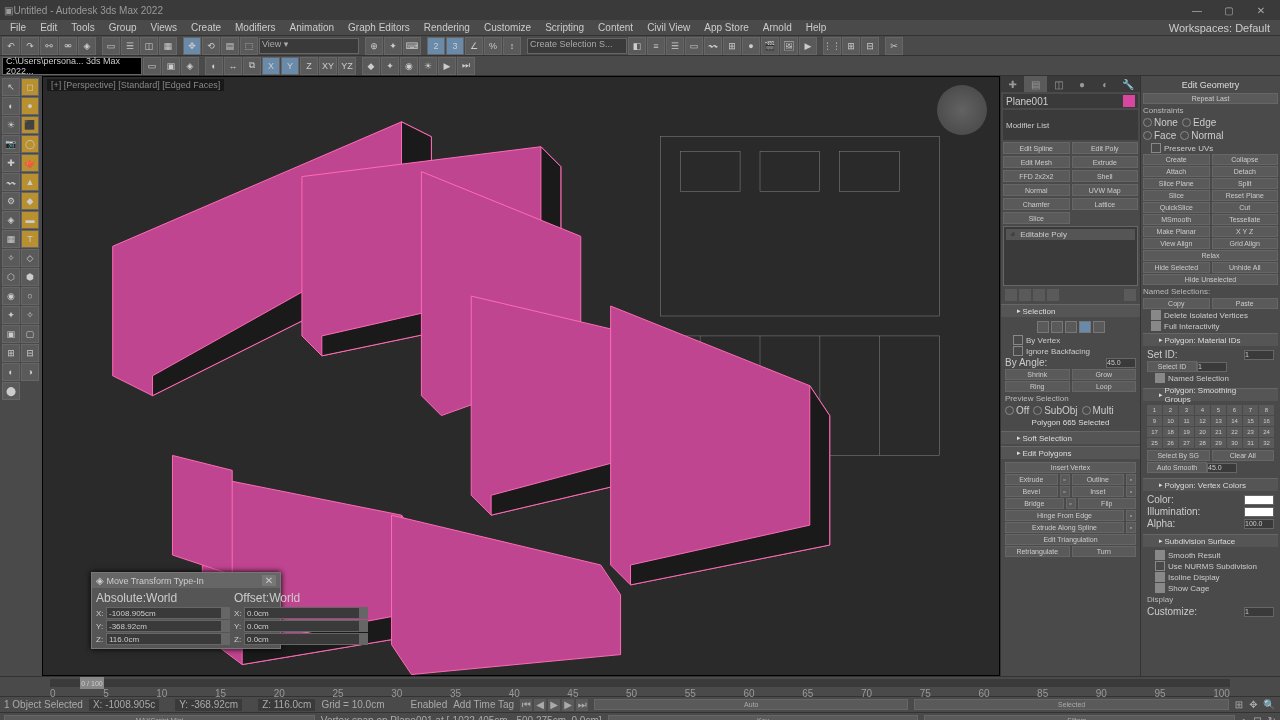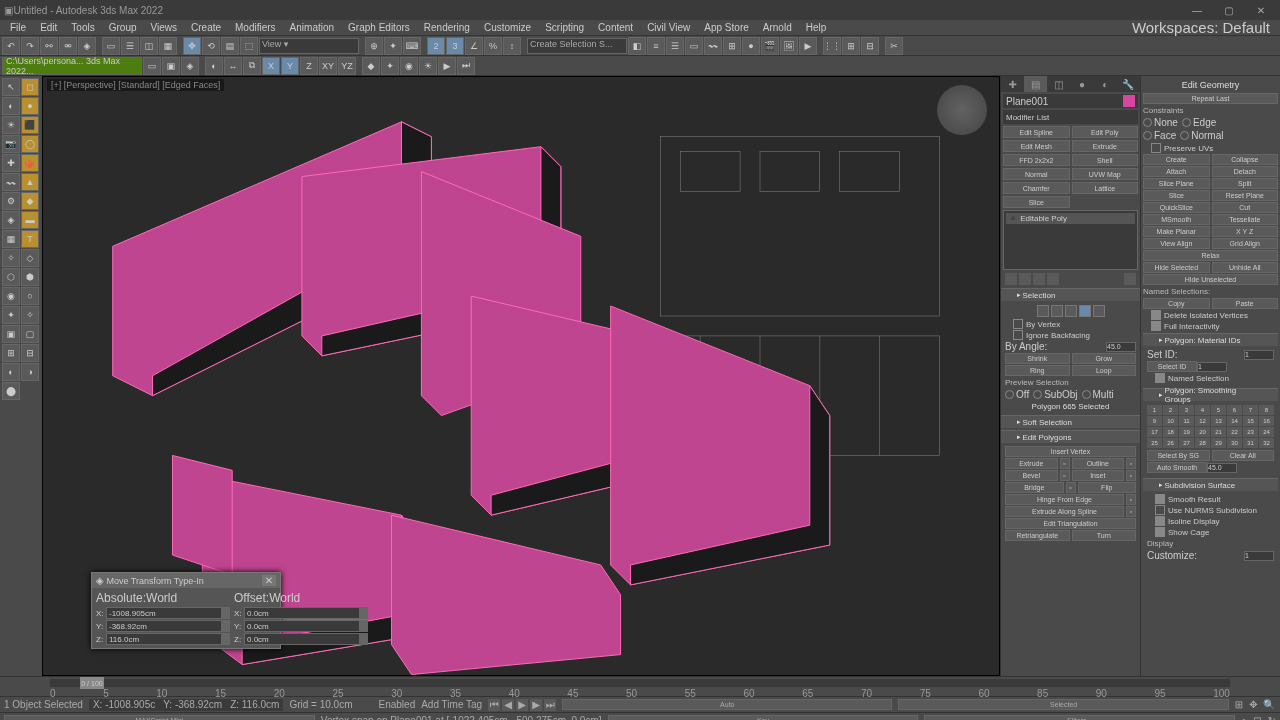--- a/index.html
+++ b/index.html
@@ -2,21 +2,21 @@
 <html><head>
 <meta charset="utf-8">
 <style>
 *{box-sizing:border-box;margin:0;padding:0;font-family:"Segoe UI",Tahoma,sans-serif;font-size:10px;user-select:none}
 body{background:#4a4a4a;color:#ccc;width:1280px;height:720px;overflow:hidden;position:relative}
 .titlebar{height:20px;background:#3a3a3a;display:flex;align-items:center;padding:0 4px;color:#999}
 .titlebar .winbtns{margin-left:auto;display:flex;gap:2px}
 .titlebar .winbtns span{width:30px;height:16px;display:flex;align-items:center;justify-content:center;color:#aaa}
 .menubar{height:16px;background:#4a4a4a;display:flex;align-items:center;padding:0 4px;gap:2px;border-bottom:1px solid #333}
 .menubar span{padding:0 6px;cursor:pointer;color:#ccc}
-.ws{margin-left:auto;color:#999;font-size:15px}
+.ws{margin-left:auto;color:#999;font-size:11px}
 .toolbar-row{height:20px;background:#4a4a4a;display:flex;align-items:center;padding:0 2px;gap:1px;border-bottom:1px solid #333}
 .tb-btn{width:18px;height:18px;background:#5a5a5a;display:flex;align-items:center;justify-content:center;border:1px solid #666;font-size:9px;color:#ccc}
 .tb-btn.active{background:#6a8aaa}
 .tb-sep{width:4px}
 .dropdown-ss{width:100px;height:16px;background:#3a3a3a;border:1px solid #666;font-size:9px;padding:0 2px;color:#aaa}
 .main{display:flex;height:600px}
 .left-toolbar{width:42px;background:#4a4a4a;display:flex;flex-direction:column;padding:2px;gap:1px}
 .left-toolbar .lt-row{display:flex;gap:1px}
 .lt-btn{width:18px;height:18px;background:#5a5a5a;display:flex;align-items:center;justify-content:center;border:1px solid #666;font-size:9px}
 .lt-btn.y{background:#b89030}
@@ -34,21 +34,21 @@
 .move-dlg .fld span{width:10px;font-size:8px}
 .move-dlg .fld input{flex:1;height:12px;background:#3a3a3a;border:1px solid #666;color:#ccc;font-size:8px;padding:0 2px}
 .move-dlg .fld .spin{width:8px;height:12px;background:#666;display:flex;flex-direction:column}
 .right-panel{width:280px;background:#4a4a4a;display:flex}
 .cmd-col{width:140px;border-left:1px solid #333;display:flex;flex-direction:column}
 .cmd-tabs{height:16px;display:flex;background:#3a3a3a}
 .cmd-tabs span{flex:1;height:16px;display:flex;align-items:center;justify-content:center;color:#999;font-size:10px}
 .cmd-tabs span.active{background:#5a5a5a}
 .obj-name{height:14px;background:#3a3a3a;margin:2px;display:flex;align-items:center;padding:0 3px;font-size:8px}
 .swatch{width:12px;height:12px;background:#d946a0;margin-left:auto}
-.mod-list{height:14px;background:#3a3a3a;margin:0 2px 2px;padding:0 3px;font-size:8px;display:flex;align-items:center}
+.mod-list{height:30px;background:#3a3a3a;margin:0 2px 2px;padding:0 3px;font-size:8px;display:flex;align-items:center}
 .mod-grid{display:grid;grid-template-columns:1fr 1fr;gap:2px;padding:0 2px}
 .mod-btn{height:12px;background:#5a5a5a;border:1px solid #666;font-size:7px;display:flex;align-items:center;justify-content:center;color:#ccc}
 .stack{margin:2px;height:60px;background:#3a3a3a;border:1px solid #666;padding:2px}
 .stack-item{font-size:8px;padding:1px 2px;background:#555}
 .stack-icons{height:14px;display:flex;gap:2px;padding:0 4px;align-items:center}
 .stack-icons span{width:12px;height:12px;background:#5a5a5a}
 .rollout{border-top:1px solid #666;margin-top:2px}
 .rollout-hdr{height:12px;background:#555;padding:0 16px;font-size:8px;display:flex;align-items:center;color:#ddd}
 .rollout-hdr::before{content:"▸";margin-right:2px;font-size:7px}
 .rollout-body{padding:2px 4px}
@@ -72,21 +72,21 @@
 .geom-btn{flex:1;height:11px;background:#5a5a5a;border:1px solid #666;font-size:7px;display:flex;align-items:center;justify-content:center}
 .geom-sub{font-size:8px;margin:2px 0;color:#bbb}
 .sg-grid{display:grid;grid-template-columns:repeat(8,1fr);gap:1px;margin:2px 0}
 .sg-grid span{height:10px;background:#5a5a5a;font-size:6px;display:flex;align-items:center;justify-content:center}
 .clr-sw{width:30px;height:10px;background:#fff;border:1px solid #666;margin-left:4px}
 .timeslider{height:20px;background:#4a4a4a;border-top:1px solid #333;position:relative}
 .timeslider .track{position:absolute;top:2px;left:50px;right:50px;height:8px;background:#3a3a3a}
 .timeslider .knob{position:absolute;top:0;left:80px;width:24px;height:12px;background:#888;font-size:7px;display:flex;align-items:center;justify-content:center}
 .timeslider .ticks{position:absolute;bottom:0;left:50px;right:50px;height:8px;display:flex;justify-content:space-between;font-size:7px;color:#999}
 .statusbar{height:16px;background:#4a4a4a;display:flex;align-items:center;border-top:1px solid #333;padding:0 4px;gap:6px;font-size:8px;color:#aaa}
-.statusbar .coord{display:flex;gap:0}
+.statusbar .coord{display:flex;gap:16px}
 .statusbar .coord span{background:#3a3a3a;padding:0 4px;height:12px;display:flex;align-items:center}
 .statusbar .playback{margin-left:auto;display:flex;gap:2px}
 .statusbar .playback span{width:12px;height:12px;background:#5a5a5a;display:flex;align-items:center;justify-content:center}
 .statusbar2{height:16px;background:#4a4a4a;display:flex;align-items:center;padding:0 4px;gap:6px;font-size:8px;color:#aaa;border-top:1px solid #333}
 
 .bldg{position:absolute;inset:0}
 .bldg polygon{fill:#c04590;stroke:#ff6bb5;stroke-width:1}
 .bldg .wire{fill:none;stroke:#888;stroke-width:.5}
 .bldg .dark{fill:#1a1a1a;stroke:#ff6bb5}
 </style>
@@ -165,21 +165,21 @@
   <div class="tb-btn">▶</div>
   <div class="tb-sep"></div>
   <div class="tb-btn">⋮⋮</div>
   <div class="tb-btn">⊞</div>
   <div class="tb-btn">⊟</div>
   <div class="tb-sep"></div>
   <div class="tb-btn">✂</div>
 </div>
 
 <div class="toolbar-row">
-  <div class="tb-btn" style="width:140px;justify-content:flex-start;padding:4px 3px;background:#4d7c0f">C:\Users\persona... 3ds Max 2022...</div>
+  <div class="tb-btn" style="width:140px;justify-content:flex-start;padding:4px 3px;background:#000000">C:\Users\persona... 3ds Max 2022...</div>
   <div class="tb-btn">▭</div>
   <div class="tb-btn">▣</div>
   <div class="tb-btn">◈</div>
   <div class="tb-sep"></div>
   <div class="tb-btn">◐</div>
   <div class="tb-btn">↔</div>
   <div class="tb-btn">⧉</div>
   <div class="tb-btn active">X</div>
   <div class="tb-btn active">Y</div>
   <div class="tb-btn">Z</div>
@@ -578,20 +578,37 @@
               <div class="geom-btn">Select By SG</div>
               <div class="geom-btn">Clear All</div>
             </div>
           <div class="lbl-val">
               <span class="geom-btn" style="flex:0 0 60px">Auto Smooth</span>
               <input value="45.0" style="">
             </div>
         </div>
       </div>
 
+      <div class="rollout">
+          <div class="rollout-hdr">Polygon: Vertex Colors</div>
+        <div class="rollout-body">
+          <div class="lbl-val">
+              <span>Color:</span>
+              <div class="clr-sw"></div>
+            </div>
+          <div class="lbl-val">
+              <span>Illumination:</span>
+              <div class="clr-sw"></div>
+            </div>
+          <div class="lbl-val">
+              <span>Alpha:</span>
+              <input value="100.0" style="">
+            </div>
+        </div>
+      </div>
 
       <div class="rollout">
           <div class="rollout-hdr">Subdivision Surface</div>
         <div class="rollout-body">
           <div class="chk on">Smooth Result</div>
           <div class="chk">Use NURMS Subdivision</div>
           <div class="chk on">Isoline Display</div>
           <div class="chk on">Show Cage</div>
           <div class="geom-sub">Display</div>
           <div class="lbl-val">

